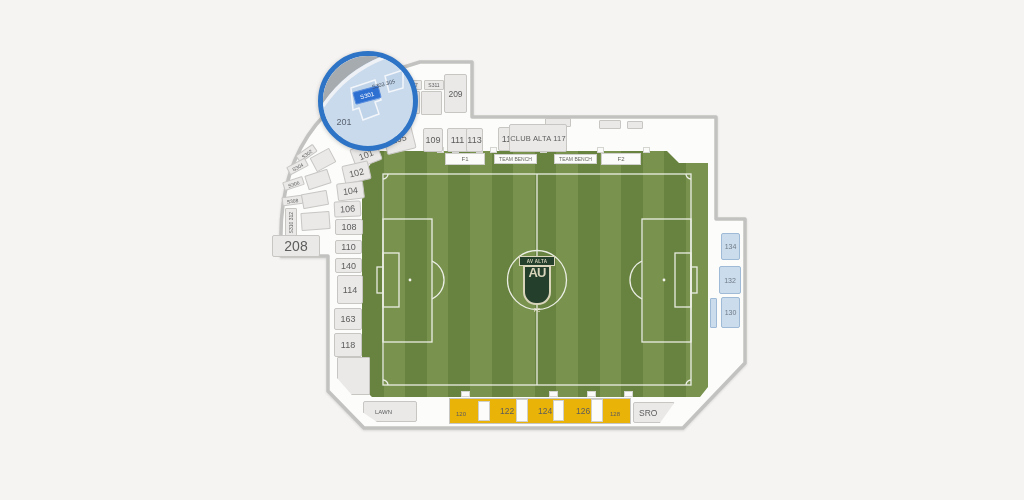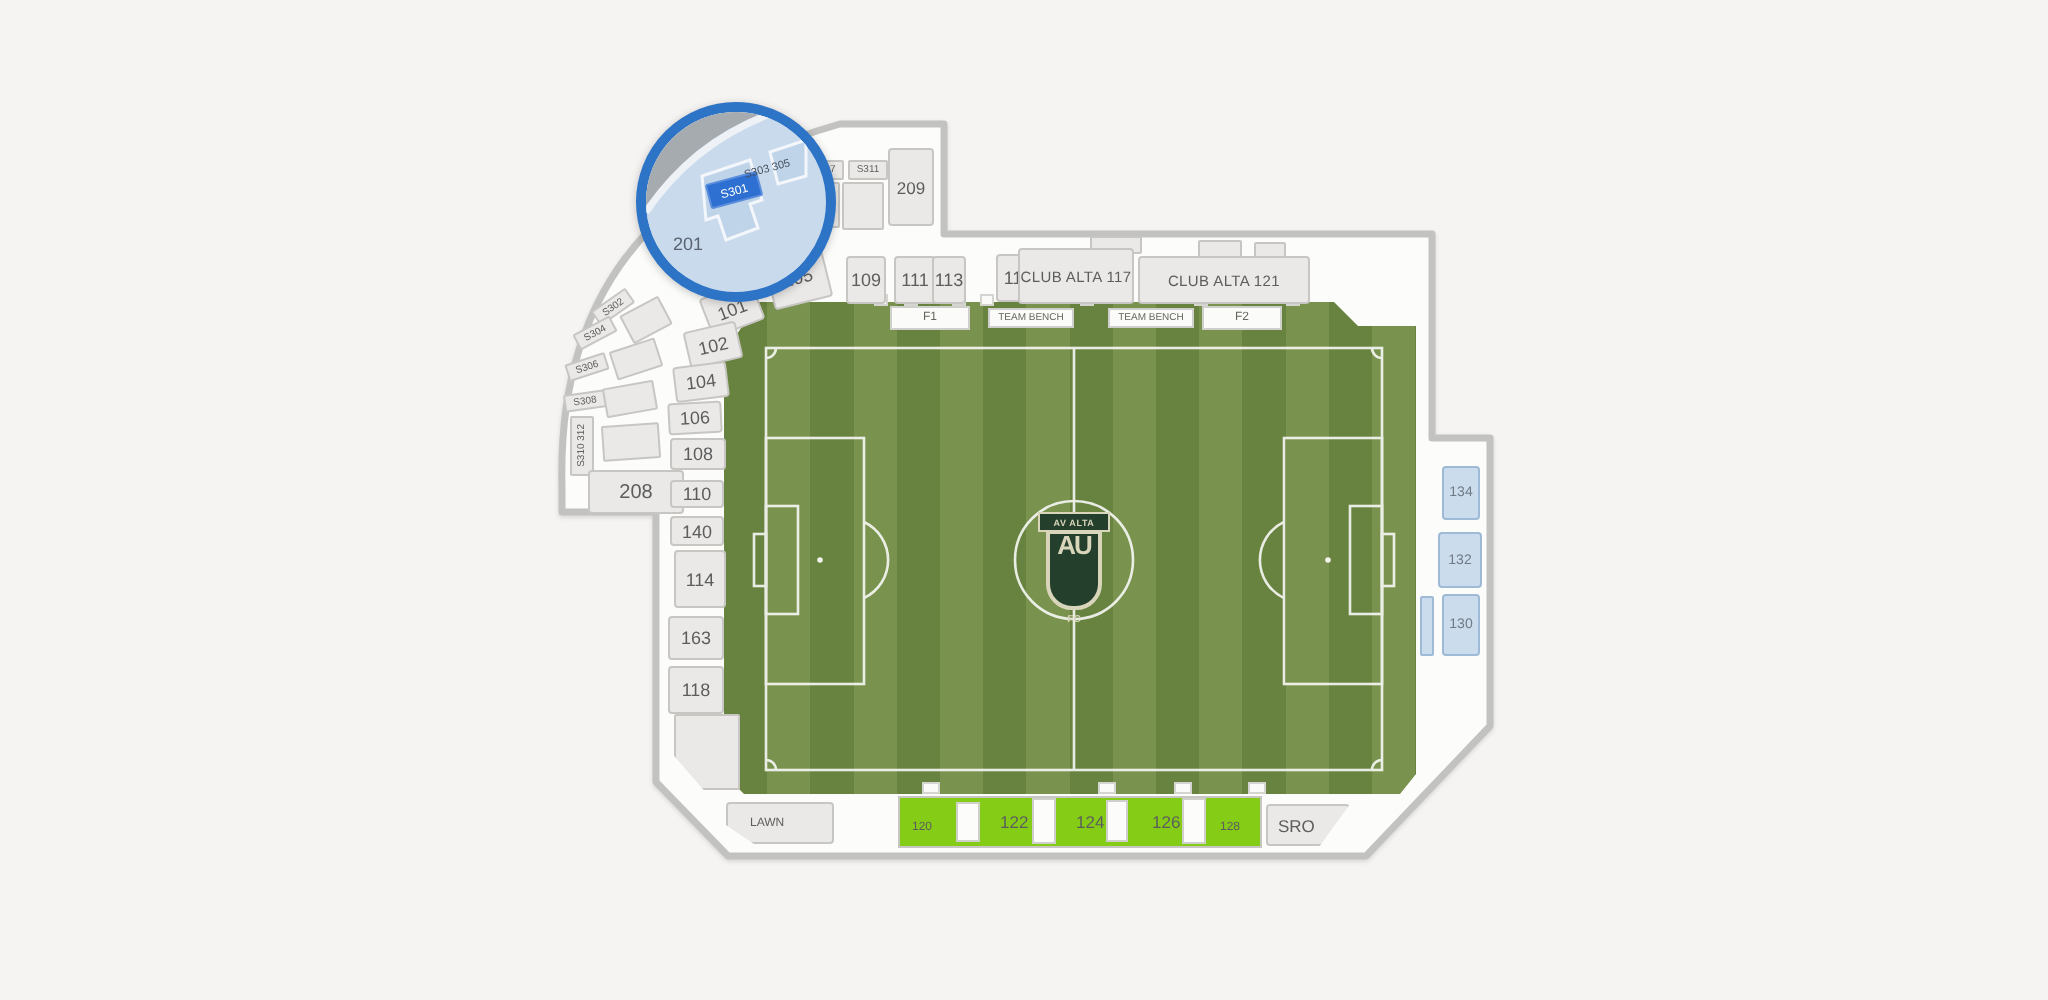--- a/index.html
+++ b/index.html
@@ -27,21 +27,21 @@
          color:#d9d5bb;font-size:4.5px;font-weight:bold;display:flex;align-items:center;justify-content:center;
          letter-spacing:.3px;}
   .crest-shield{box-sizing:border-box;width:28px;height:40px;margin:-1px auto 0;background:#243f2c;
          border:2px solid #d9d5bb;border-radius:0 0 13px 13px;display:flex;flex-direction:column;
          align-items:center;justify-content:space-between;gap:28px;}
   .crest-main{color:#d9d5bb;font-size:13px;font-weight:bold;letter-spacing:-1px;line-height:12px;}
   .crest-fc{color:#d9d5bb;font-size:5px;font-weight:bold;line-height:6px;}
   .bubble{position:absolute;left:318px;top:51px;width:90px;height:90px;border-radius:50%;
           border:5px solid #2d73c6;overflow:hidden;background:#c9daec;box-shadow:0 1px 4px rgba(0,0,0,.22);}
   .strip{position:absolute;left:449px;top:398px;width:182px;height:26px;box-sizing:border-box;
-         background:#84cc16;border:1px solid #c7c6c3;text-align:center;}
+         background:#eab308;border:1px solid #c7c6c3;text-align:center;}
   .strip span{position:absolute;color:#5d5d5d;}
   .notch{position:absolute;box-sizing:border-box;background:#fcfcfb;border:1px solid #cfcfcc;}
 </style>
 </head>
 <body>
 
 <div class="stage">
 
   <svg width="1024" height="500">
     <path d="M 420,62 L 472,62 L 472,117 L 716,117 L 716,219 L 745,219 L 745,363 L 683,428 L 364,428 L 328,391 L 328,256 L 281,256 L 281,243 C 279,165 310,93 420,62 Z" fill="#fcfcfb" stroke="#c2c2c0" stroke-width="3.5" stroke-linejoin="round" style="filter:drop-shadow(0 1px 1px rgba(0,0,0,0.12));"></path>
@@ -101,41 +101,40 @@
 
   <div class="sec" style="left:384px;top:126px;width:30px;height:26px;transform:rotate(-14deg);">105</div>
   <div class="sec" style="left:423px;top:128px;width:20px;height:24px;">109</div>
   <div class="sec" style="left:447px;top:128px;width:21px;height:24px;">111</div>
   <div class="sec" style="left:466px;top:128px;width:17px;height:24px;">113</div>
   <div class="sec" style="left:498px;top:127px;width:22px;height:24px;">115</div>
   <div class="sec blank" style="left:545px;top:118px;width:26px;height:9px;"></div>
   <div class="sec blank" style="left:599px;top:120px;width:22px;height:9px;"></div>
   <div class="sec blank" style="left:627px;top:121px;width:16px;height:8px;"></div>
   <div class="sec club" style="left:509px;top:124px;width:58px;height:28px;">CLUB ALTA 117</div>
-  <div class="sec club" style="left:569px;top:128px;width:86px;height:24px;">CLUB ALTA 121</div>
 
   <div class="sec xs" style="left:402px;top:80px;width:20px;height:10px;">S307</div>
   <div class="sec xs" style="left:424px;top:80px;width:20px;height:10px;">S311</div>
   <div class="sec blank" style="left:399px;top:91px;width:21px;height:23px;"></div>
   <div class="sec blank" style="left:421px;top:91px;width:21px;height:24px;"></div>
   <div class="sec" style="left:444px;top:74px;width:23px;height:39px;font-size:8.5px;">209</div>
 
   <div class="sec xs" style="left:296px;top:149px;width:21px;height:9px;transform:rotate(-35deg);">S302</div>
   <div class="sec xs" style="left:287px;top:162px;width:21px;height:9px;transform:rotate(-28deg);">S304</div>
   <div class="sec xs" style="left:283px;top:179px;width:21px;height:9px;transform:rotate(-18deg);">S306</div>
   <div class="sec xs" style="left:282px;top:196px;width:21px;height:9px;transform:rotate(-8deg);">S308</div>
   <div class="sec xs" style="left:285px;top:208px;width:12px;height:30px;">
     <span class="vert">S310 312</span>
   </div>
 
   <div class="sec blank" style="left:312px;top:152px;width:22px;height:16px;transform:rotate(-28deg);"></div>
   <div class="sec blank" style="left:306px;top:172px;width:24px;height:15px;transform:rotate(-18deg);"></div>
   <div class="sec blank" style="left:302px;top:192px;width:26px;height:15px;transform:rotate(-10deg);"></div>
   <div class="sec blank" style="left:301px;top:212px;width:29px;height:18px;transform:rotate(-4deg);"></div>
-  <div class="sec" style="left:294px;top:235px;width:48px;height:22px;font-size:10px;">208</div>
+  <div class="sec" style="left:272px;top:235px;width:48px;height:22px;font-size:14px;">208</div>
 
   <div class="sec" style="left:352px;top:144px;width:28px;height:21px;transform:rotate(-21deg);">101</div>
   <div class="sec" style="left:343px;top:163px;width:27px;height:19px;transform:rotate(-13deg);">102</div>
   <div class="sec" style="left:337px;top:182px;width:27px;height:18px;transform:rotate(-7deg);">104</div>
   <div class="sec" style="left:334px;top:201px;width:27px;height:16px;transform:rotate(-3deg);">106</div>
   <div class="sec" style="left:335px;top:219px;width:28px;height:16px;">108</div>
   <div class="sec" style="left:335px;top:240px;width:27px;height:14px;">110</div>
   <div class="sec" style="left:335px;top:258px;width:27px;height:15px;">140</div>
   <div class="sec" style="left:337px;top:275px;width:26px;height:29px;">114</div>
   <div class="sec" style="left:334px;top:308px;width:28px;height:22px;">163</div>

